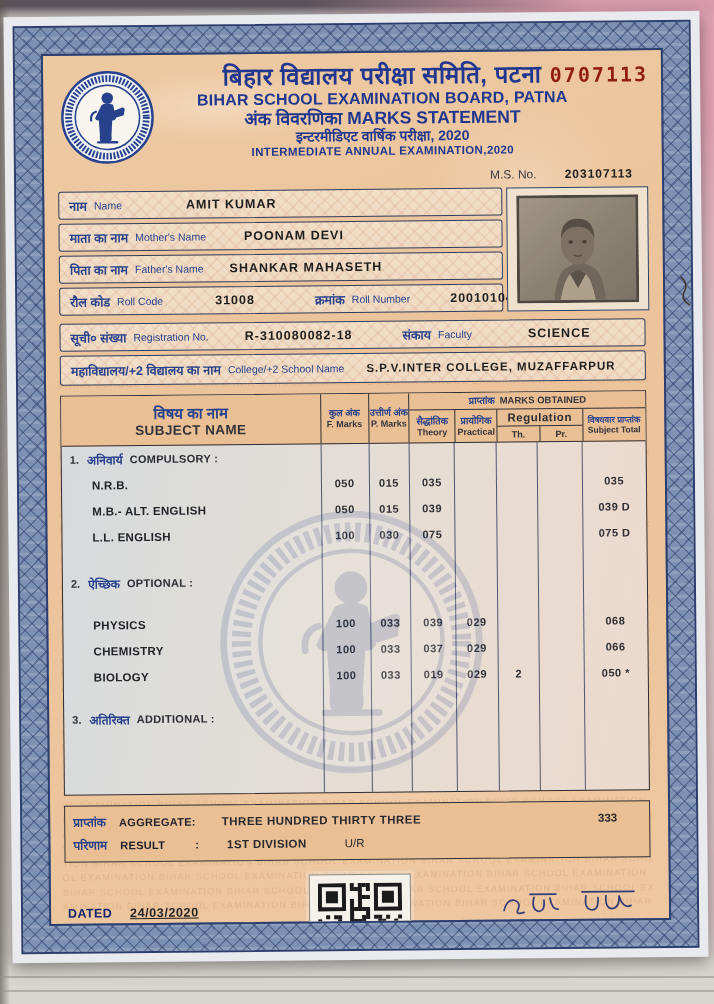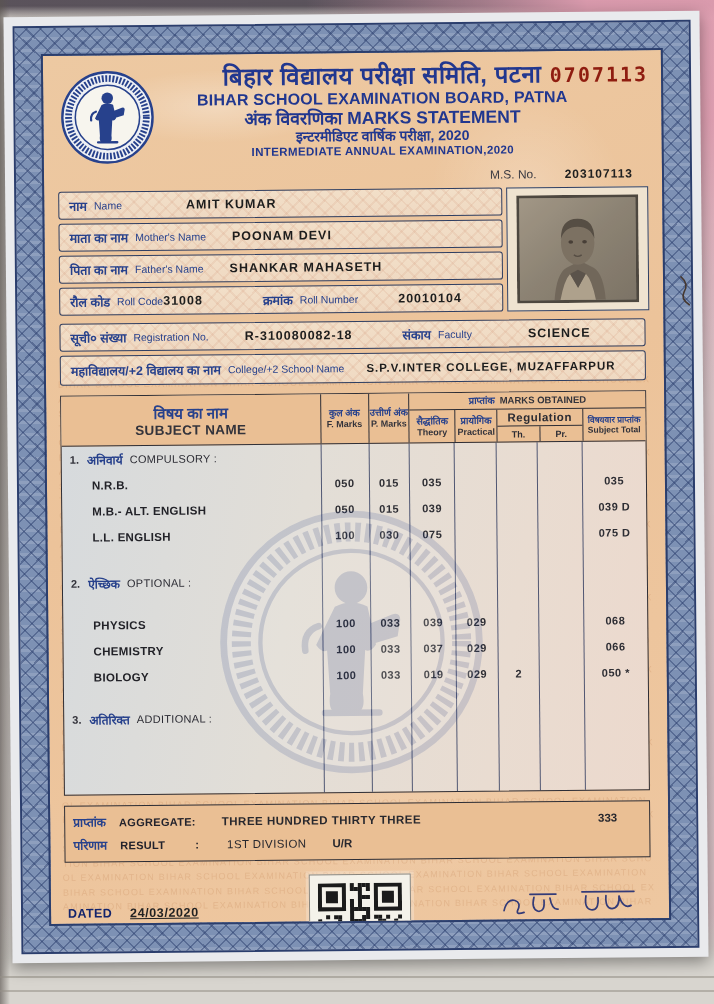--- a/index.html
+++ b/index.html
@@ -106,43 +106,43 @@
   .reg-sub span + span { border-left:1px solid #2e2e36; }
   .tiny { font-size:8.5px; }
 
   .tbody { position:relative; height:348px; }
   .vl { position:absolute; top:0; bottom:0; width:1px; background:rgba(38,50,88,.78); }
   .vl1{left:44.3%;} .vl2{left:52.5%;} .vl3{left:59.5%;} .vl4{left:67.2%;} .vl5{left:74.4%;}
   .vl6{left:81.4%;} .vl7{left:89.1%;}
   .sec-row { height:26px; display:flex; align-items:center; padding-left:8px; }
   .sec-num { font-size:11px; font-weight:bold; color:#33333b; }
   .sec-hi { font-size:12px; font-weight:bold; color:#27418c; margin-left:8px; }
-  .sec-en { font-size:11px; font-weight:normal; color:#2c2c34; margin-left:7px; letter-spacing:.3px; }
+  .sec-en { font-size:11px; font-weight:bold; color:#2c2c34; margin-left:7px; letter-spacing:.3px; }
   .srow { height:26px; display:flex; align-items:center; }
   .sname { width:44.3%; padding-left:30px; font-size:11.5px; font-weight:bold; color:#222228;
     letter-spacing:.3px; }
   .v { font-size:11px; font-weight:bold; color:#2e2e34; text-align:center; letter-spacing:.5px; }
   .c-fm{width:8.2%;} .c-pm{width:7%;} .c-th{width:7.7%;} .c-pa{width:7.2%;}
   .c-rt{width:7%;} .c-rp{width:7.7%;} .c-to{width:10.9%;}
   .sp20{height:20px;} .sp16{height:16px;} .fill62{height:62px;}
 
   .wm-seal { position:absolute; left:152px; top:62px; width:272px; height:272px;
     opacity:.16; pointer-events:none; }
 
   
   .agg { position:relative; z-index:1; margin:10px 0 0 1px; width:586px; border:1.6px solid #2e2e36;
     background:#eabf94; padding:4px 0 5px; }
   .agg-row { height:23px; display:flex; align-items:center; padding:0 8px; }
   .agg .lbl-hi { font-size:12px; font-weight:bold; color:#27418c; }
   .agg .lbl-en { font-size:11px; font-weight:bold; color:#22222c; margin-left:13px; letter-spacing:.3px; }
   .agg-words { font-size:11.5px; font-weight:bold; color:#28282e; margin-left:26px; letter-spacing:.5px; }
   .agg-val { margin-left:auto; margin-right:24px; font-size:11.5px; font-weight:bold; color:#28282e; }
   .res-colon { font-size:11.5px; font-weight:bold; color:#28282e; margin-left:30px; }
-  .res-val { font-size:11.5px; font-weight:normal; color:#28282e; margin-left:28px; letter-spacing:.4px; }
-  .res-suffix { font-size:11.5px; font-weight:bold; color:#28282e; margin-left:26px; }
+  .res-val { font-size:11.5px; font-weight:bold; color:#28282e; margin-left:28px; letter-spacing:.4px; }
+  .res-suffix { font-size:11.5px; font-weight:normal; color:#28282e; margin-left:38px; }
 
   
   .foot { position:relative; z-index:1; display:flex; align-items:flex-start; margin-top:14px; padding:0 4px; }
   .dates { flex:1; margin-top:30px; font-size:12.5px; }
   .dates .drow { display:flex; margin-bottom:6px; }
   .dates .dl { width:62px; font-weight:bold; color:#14246b; letter-spacing:.4px; }
   .dates .dv { color:#222; font-weight:bold; letter-spacing:.6px;text-decoration:underline; }
   .qr-wrap { width:102px; height:102px; background:#f4f2ea; border:1px solid #8a857c;
     padding:8px; box-shadow:0 0 0 3px rgba(255,255,255,.25); }
   .qr-wrap svg { width:100%; height:100%; display:block; }
@@ -206,31 +206,31 @@
 
       <div class="fields">
         <div class="frow narrow r1">
           <span class="lh">नाम</span>
           <span class="le">Name</span>
           <span class="fv" style="margin-left:64px">AMIT KUMAR</span>
         </div>
         <div class="frow narrow r2">
           <span class="lh">माता का नाम</span>
           <span class="le">Mother's Name</span>
-          <span class="fv" style="margin-left:26px">POONAM DEVI</span>
+          <span class="fv" style="margin-left:38px">POONAM DEVI</span>
         </div>
         <div class="frow narrow r3">
           <span class="lh">पिता का नाम</span>
           <span class="le">Father's Name</span>
           <span class="fv" style="margin-left:26px">SHANKAR MAHASETH</span>
         </div>
         <div class="frow narrow r4">
           <span class="lh">रौल कोड</span>
           <span class="le">Roll Code</span>
-          <span class="fv" style="">31008</span>
+          <span class="fv" style="margin-left:52px">31008</span>
           <span class="lh" style="margin-left:60px">क्रमांक</span>
           <span class="le">Roll Number</span>
           <span class="fv" style="margin-left:40px">20010104</span>
         </div>
         <div class="frow r5">
           <span class="lh">सूची० संख्या</span>
           <span class="le">Registration No.</span>
           <span class="fv" style="margin-left:36px">R-310080082-18</span>
           <span class="lh" style="margin-left:50px">संकाय</span>
           <span class="le">Faculty</span>

